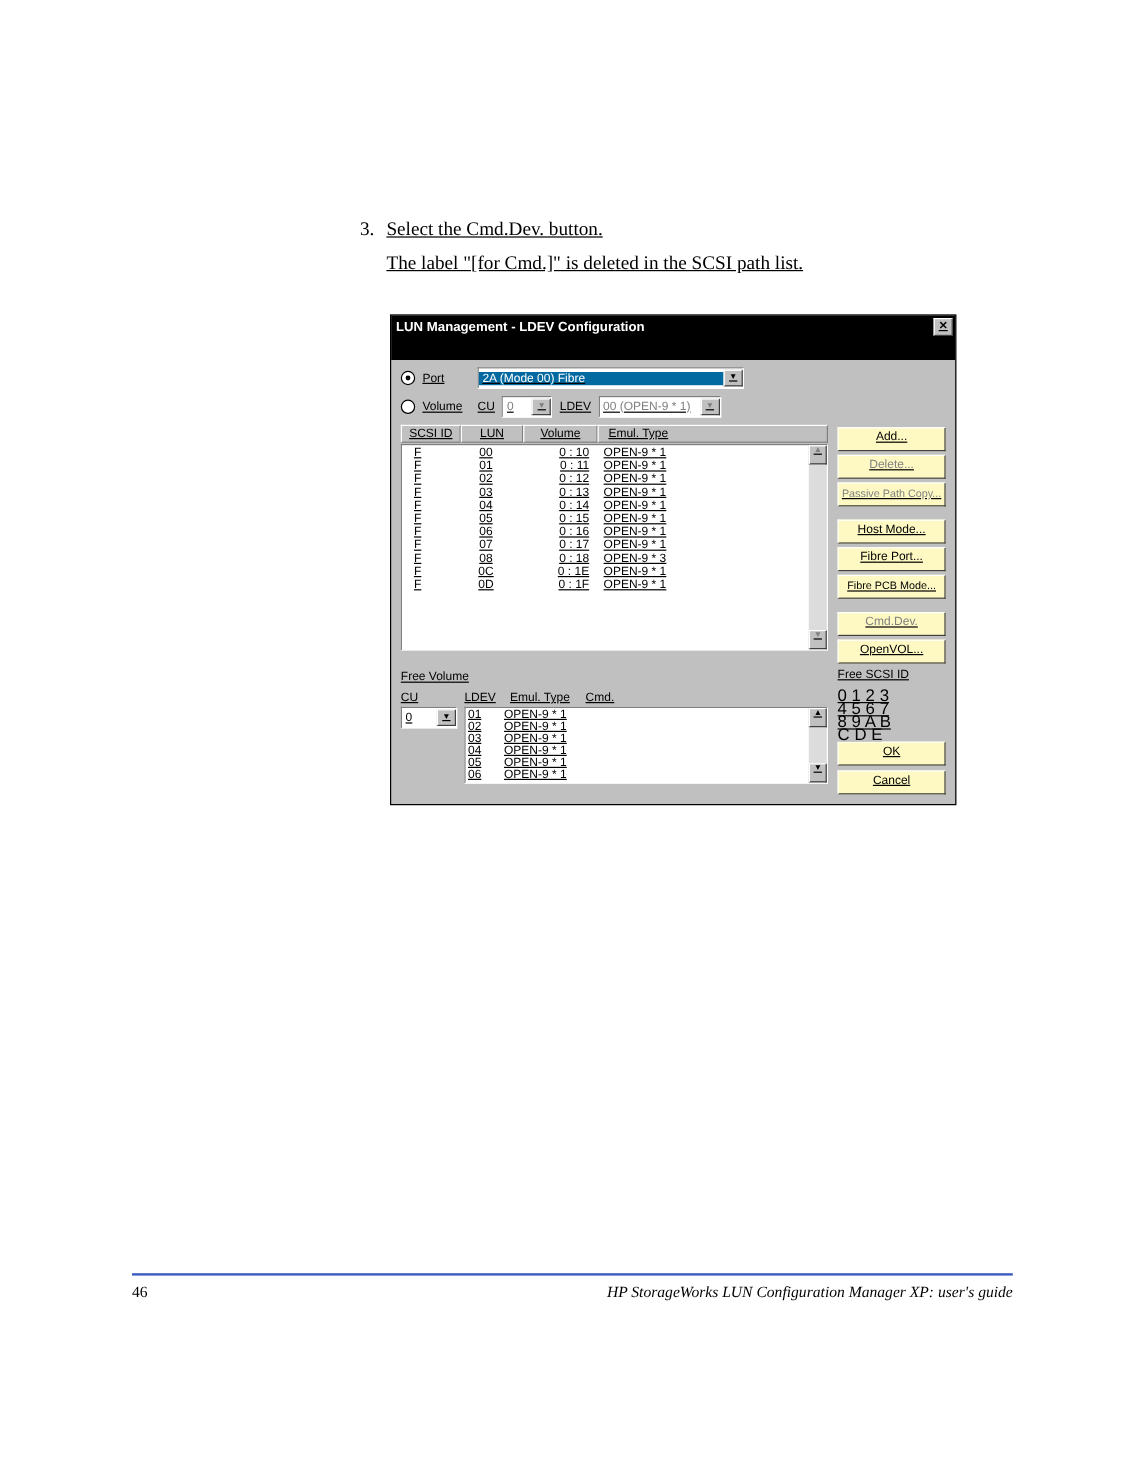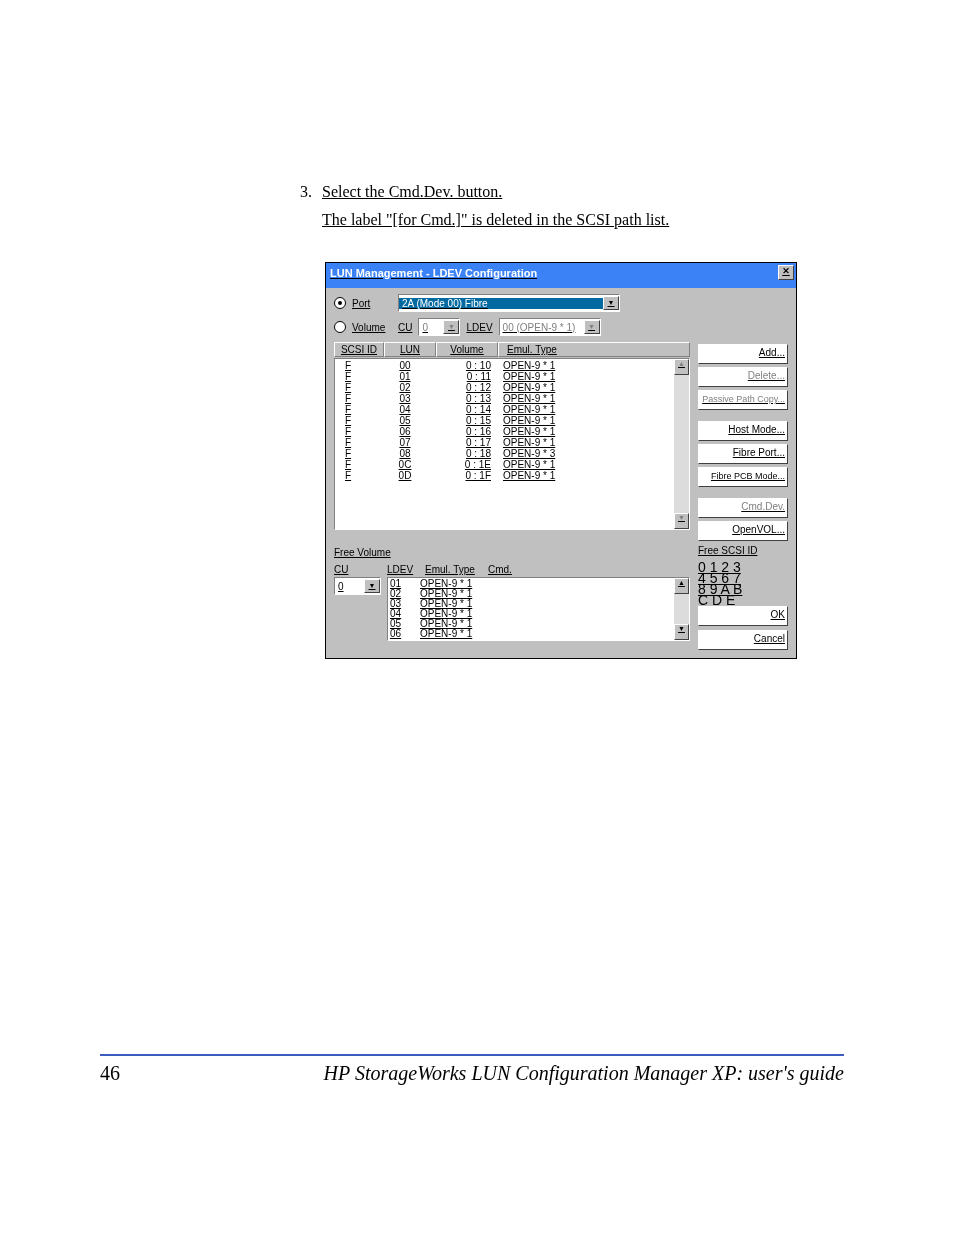--- a/index.html
+++ b/index.html
@@ -33,24 +33,24 @@
     margin: 30px 0 0 215px;
   }
   .dialog {
     width: 470px;
     background: #c0c0c0;
     border: 1px solid #000;
     font-family: Tahoma, Arial, sans-serif;
     font-size: 10px;
   }
   .titlebar {
-    background: #3b82f6;
+    background: #000000;
     color: #fff;
     font-weight: bold;
-    padding: 2px 2px 8px 4px;
+    padding: 2px 2px 20px 4px;
     display: flex;
     justify-content: space-between;
     align-items: center;
     font-size: 11px;
   }
   .closebox {
     background: #c0c0c0;
     color: #000;
     width: 14px;
     height: 13px;
@@ -167,26 +167,26 @@
     color: #808080;
   }
   .btncol {
     width: 90px;
     display: flex;
     flex-direction: column;
     gap: 3px;
     padding-top: 2px;
   }
   .wbtn {
-    background: #ffffff;
+    background: #fef9c3;
     border: 1px solid;
     border-color: #fff #404040 #404040 #fff;
     height: 18px;
     font-size: 10px;
-    text-align: right;
+    text-align: center;
     line-height: 16px;
     padding: 0 2px;
     white-space: nowrap;
   }
   .wbtn.disabled { color: #808080; }
   .wbtn.gap { margin-top: 8px; }
 
   .bottomarea {
     display: flex;
     margin-top: 4px;
@@ -222,27 +222,27 @@
   .okrow {
     margin-top: auto;
     display: flex;
     flex-direction: column;
     gap: 4px;
   }
 
   .footer {
     position: absolute;
     bottom: 150px;
-    left: 100px;
+    left: 110px;
     right: 110px;
     border-top: 2px solid #3b5bbf;
     padding-top: 6px;
     display: flex;
     justify-content: space-between;
-    font-size: 20px;
+    font-size: 13px;
   }
   .footer .right { font-style: italic; }
 </style>
 </head>
 <body>
 
 <div class="page">
   <div class="instruction">
     <span class="num">3.</span><span>Select the Cmd.Dev. button.</span>
     <span class="text2">The label "[for Cmd.]" is deleted in the SCSI path list.</span>

